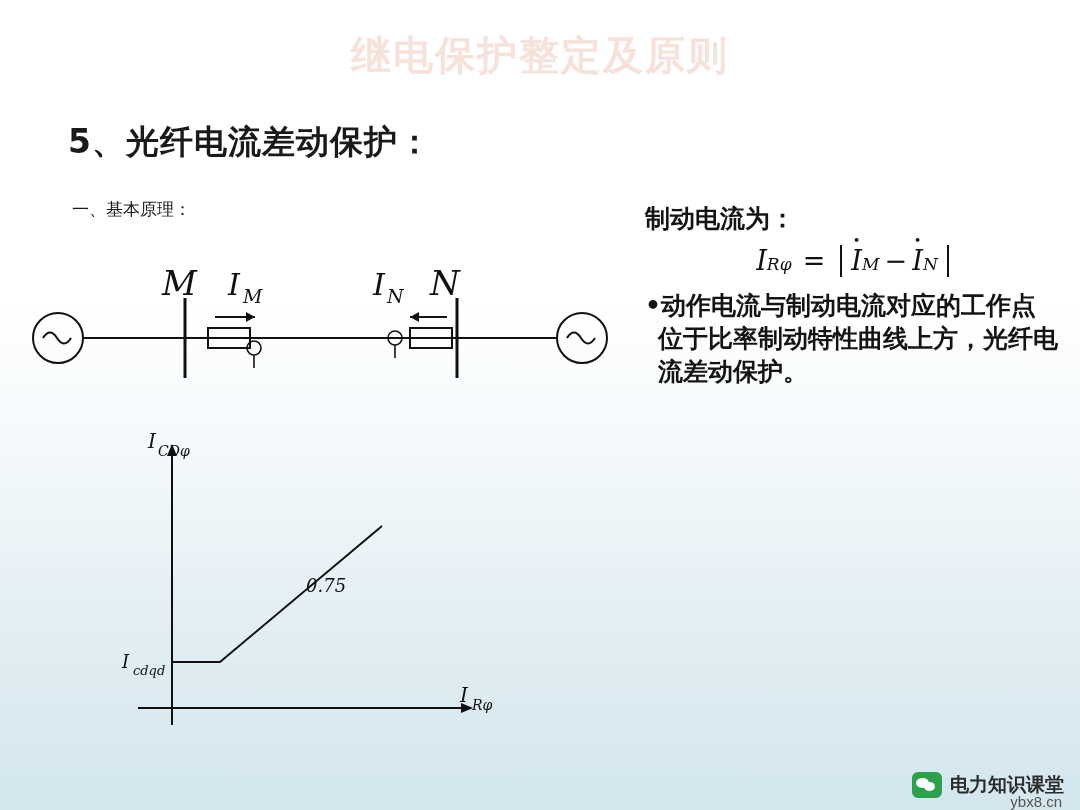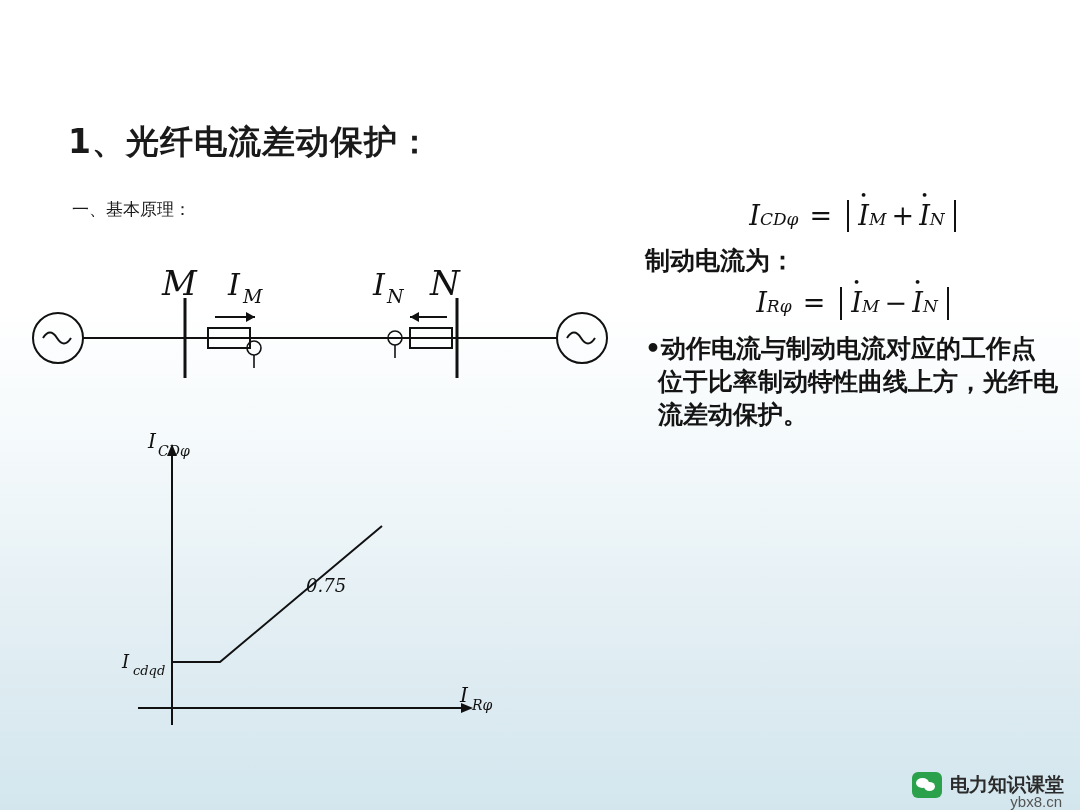--- a/index.html
+++ b/index.html
@@ -147,22 +147,23 @@
     color: #555;
   }
   
   svg text { font-family: "DejaVu Serif", serif; }
 </style>
 </head>
 <body>
 
 <div class="slide">
 
-
-  <div class="heading">1、光纤电流差动保护：</div>
+  <div class="banner-title">继电保护整定及原则</div>
+
+  <div class="heading">5、光纤电流差动保护：</div>
   <div class="subheading">一、基本原理：</div>
 
   <svg width="620" height="170" viewBox="0 0 620 170" style="position:absolute; top:250px; left:10px;">
 
     <circle cx="48" cy="88" r="25" fill="none" stroke="#111" stroke-width="2"></circle>
     <path d="M33 88 q7 -11 14 0 q7 11 14 0" fill="none" stroke="#111" stroke-width="2"></path>
     <circle cx="572" cy="88" r="25" fill="none" stroke="#111" stroke-width="2"></circle>
     <path d="M557 88 q7 -11 14 0 q7 11 14 0" fill="none" stroke="#111" stroke-width="2"></path>
 
     <line x1="73" y1="88" x2="547" y2="88" stroke="#111" stroke-width="2"></line>
@@ -210,29 +211,20 @@
     <text x="186" y="162" font-size="18" font-style="italic" fill="#111">0.75</text>
 
     <text x="2" y="238" font-size="18" font-style="italic" fill="#111">I</text>
     <text x="13" y="245" font-size="13" font-style="italic" fill="#111">cdqd</text>
   </svg>
 
   <div class="right-col">
 
 
 
-    <div class="formula">
-      <span class="f-big">I</span><span class="f-sub">CDφ</span>
-      <span class="f-big" style="font-style:normal; margin:0 6px;">=</span>
-      <span class="bars">
-        <span class="f-big dotted">I</span><span class="f-sub">M</span>
-        <span class="f-big" style="font-style:normal;">+</span>
-        <span class="f-big dotted">I</span><span class="f-sub">N</span>
-      </span>
-    </div>
 
     <div class="plain-line">制动电流为：</div>
 
     <div class="formula">
       <span class="f-big">I</span><span class="f-sub">Rφ</span>
       <span class="f-big" style="font-style:normal; margin:0 6px;">=</span>
       <span class="bars">
         <span class="f-big dotted">I</span><span class="f-sub">M</span>
         <span class="f-big" style="font-style:normal;">−</span>
         <span class="f-big dotted">I</span><span class="f-sub">N</span>

